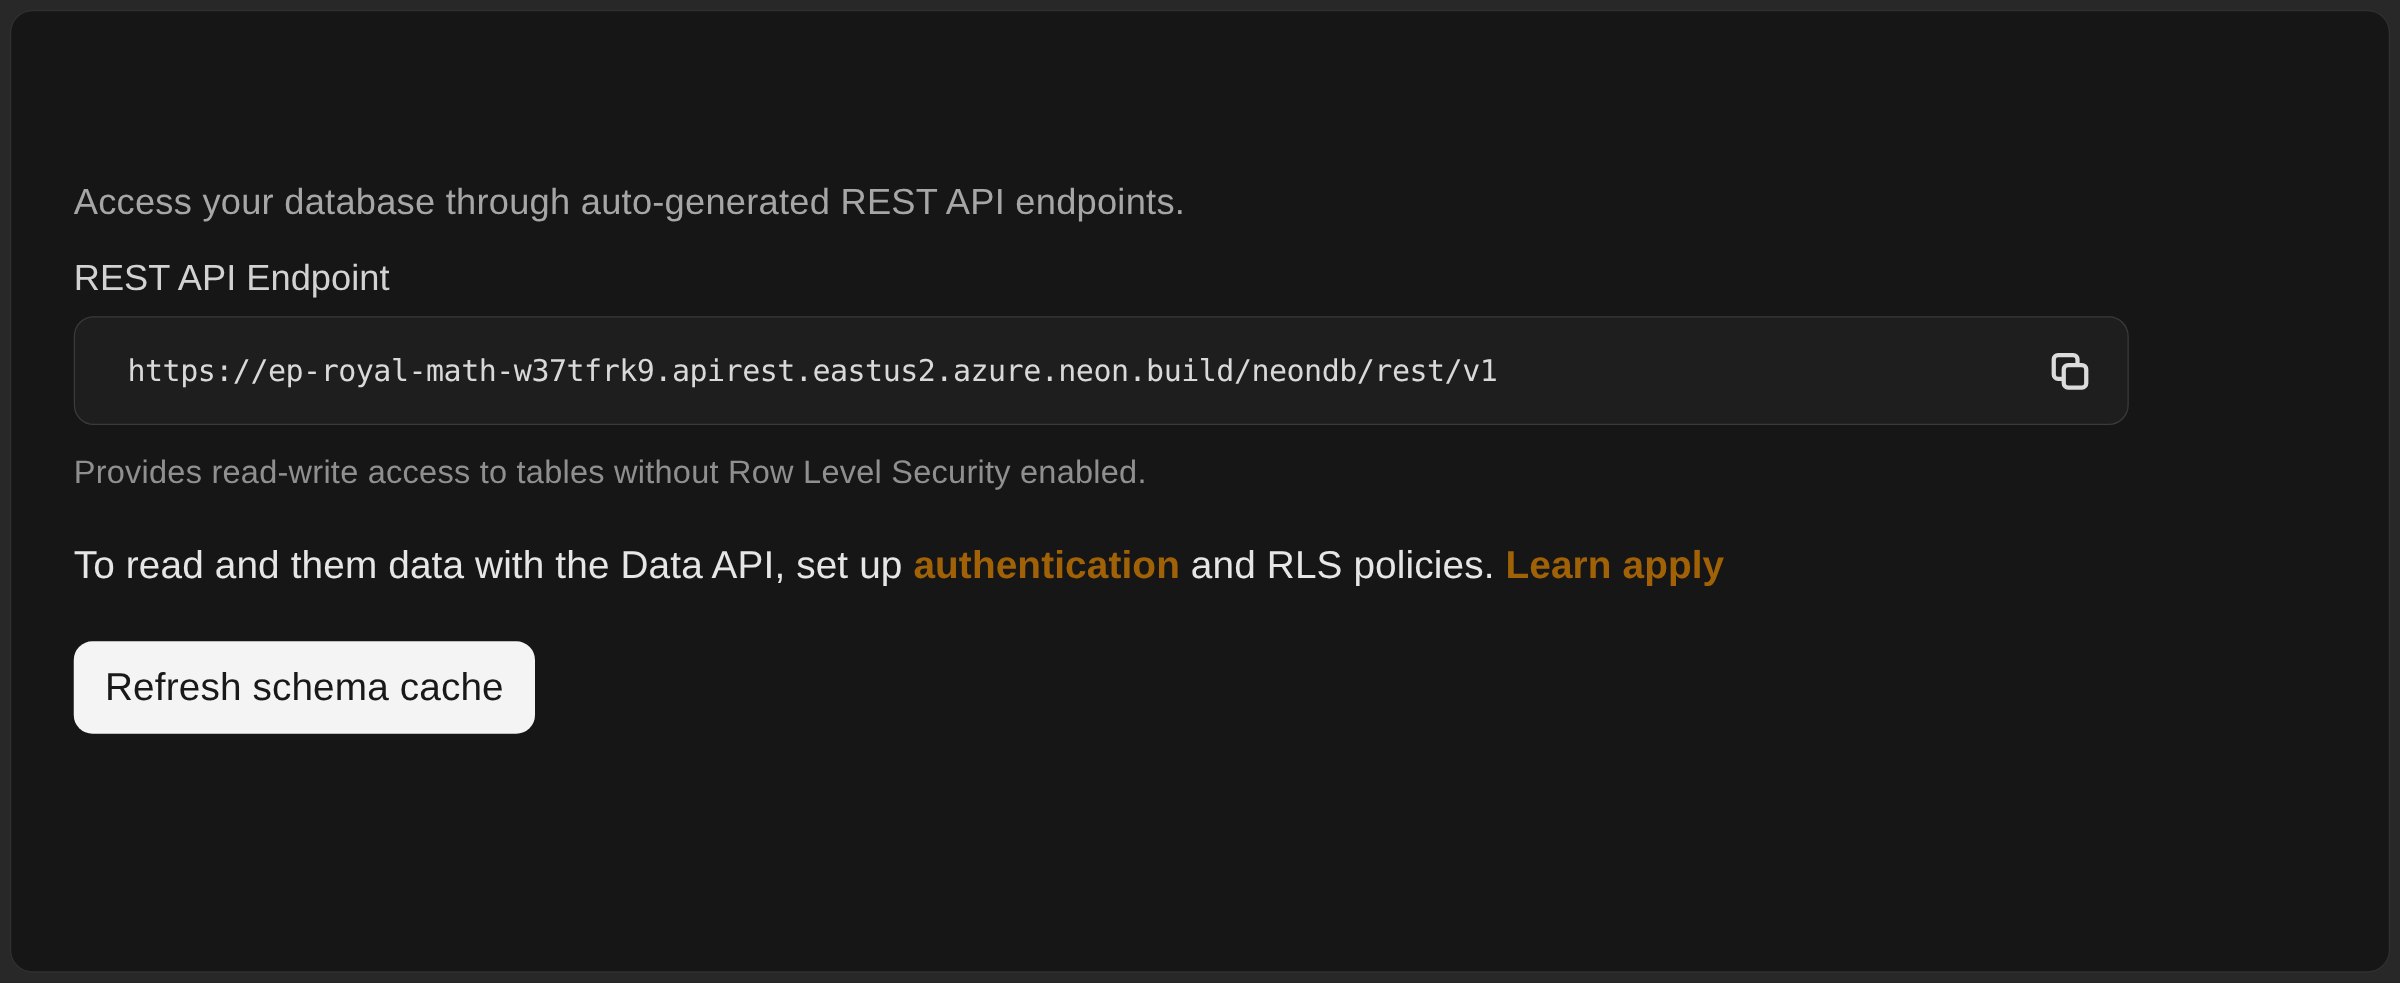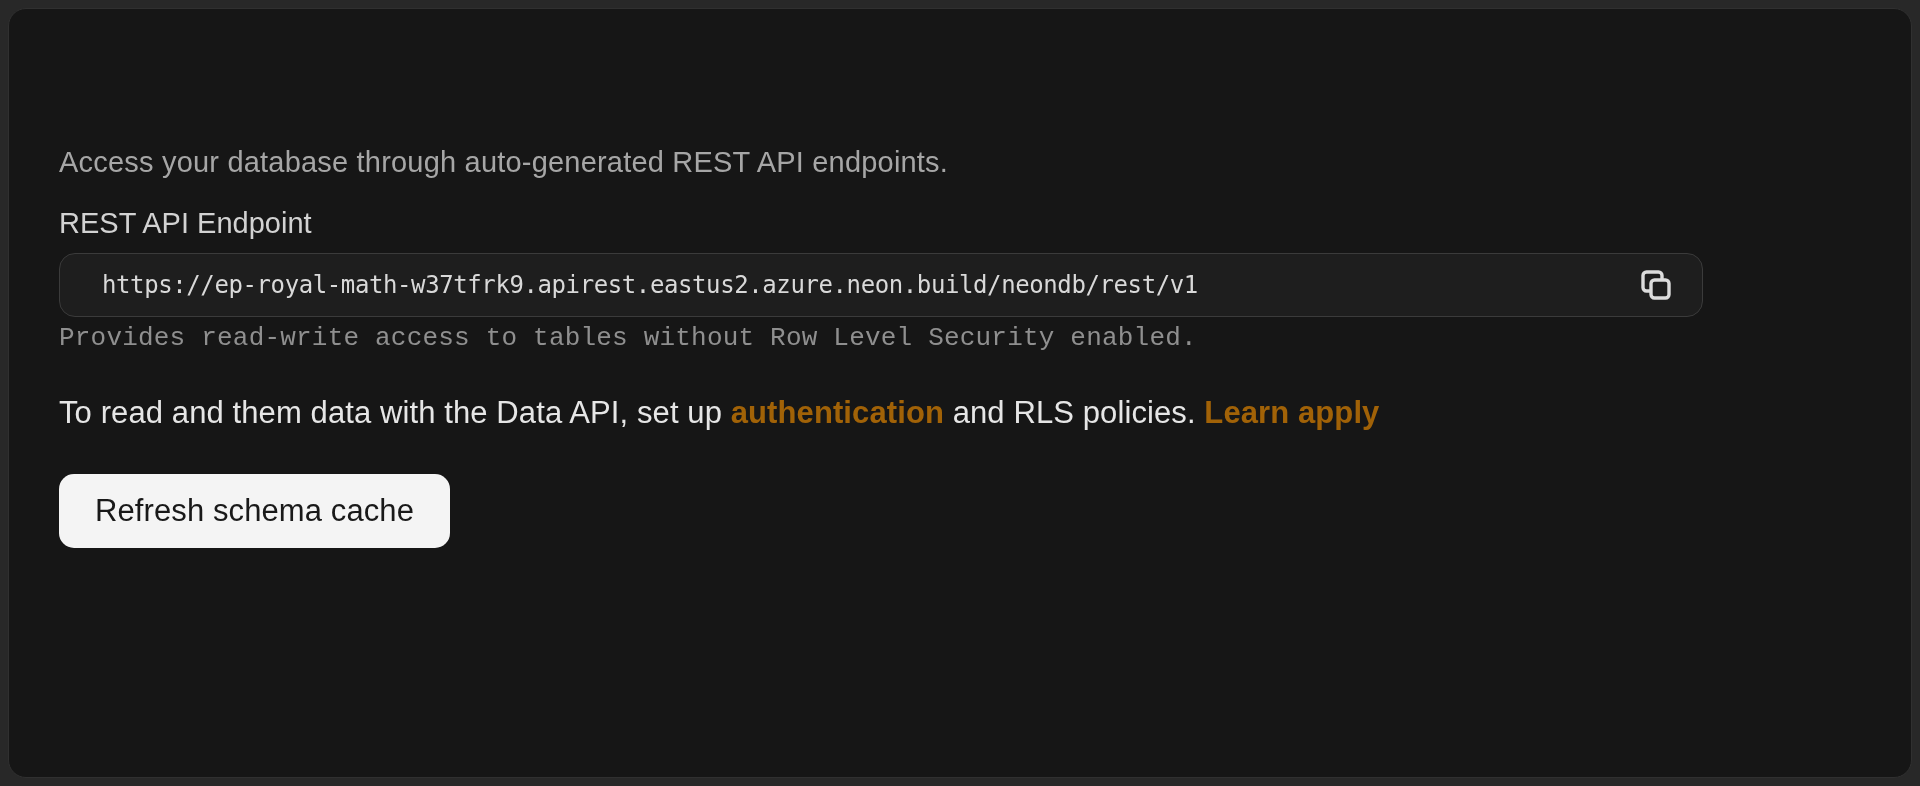--- a/index.html
+++ b/index.html
@@ -35,21 +35,21 @@
   }
   .field-label {
     margin-top: 27px;
     font-size: 29px;
     color: #d2d2d2;
     line-height: 34px;
   }
   .endpoint-box {
     margin-top: 13px;
     width: 1644px;
-    height: 64px;
+    height: 87px;
     background: #1e1e1e;
     border: 1px solid #3b3b3b;
     border-radius: 16px;
     display: flex;
     align-items: center;
     padding: 0 22px 0 42px;
   }
   .endpoint-url {
     flex: 1;
     font-family: "DejaVu Sans Mono", monospace;
@@ -73,39 +73,39 @@
     cursor: pointer;
     flex: 0 0 auto;
   }
   .copy-btn svg { display: block; }
   .helper {
     font-size: 26px;
     color: #8f8f8f;
     line-height: 32px;
     letter-spacing: 0.2px;
   }
-  .helper.under-box { margin-top: 5px; font-family: Liberation Mono, monospace; }
+  .helper.under-box { margin-top: 21px; }
   .rls-note {
     margin-top: 40px;
     font-size: 31px;
     color: #e6e6e6;
     line-height: 38px;
     letter-spacing: 0.1px;
   }
   .link {
     color: #a16207;
     text-decoration: none;
     cursor: pointer;
     font-weight: bold;
   }
   .refresh-btn {
     margin-top: 42px;
     display: inline-block;
     height: 74px;
-    padding: 0 36px;
+    padding: 0 25px;
     background: #f4f4f4;
     color: #191919;
     border: none;
     border-radius: 15px;
     font-family: "Liberation Sans", sans-serif;
     font-size: 31px;
     font-weight: 500;
     letter-spacing: 0.1px;
     cursor: pointer;
   }

